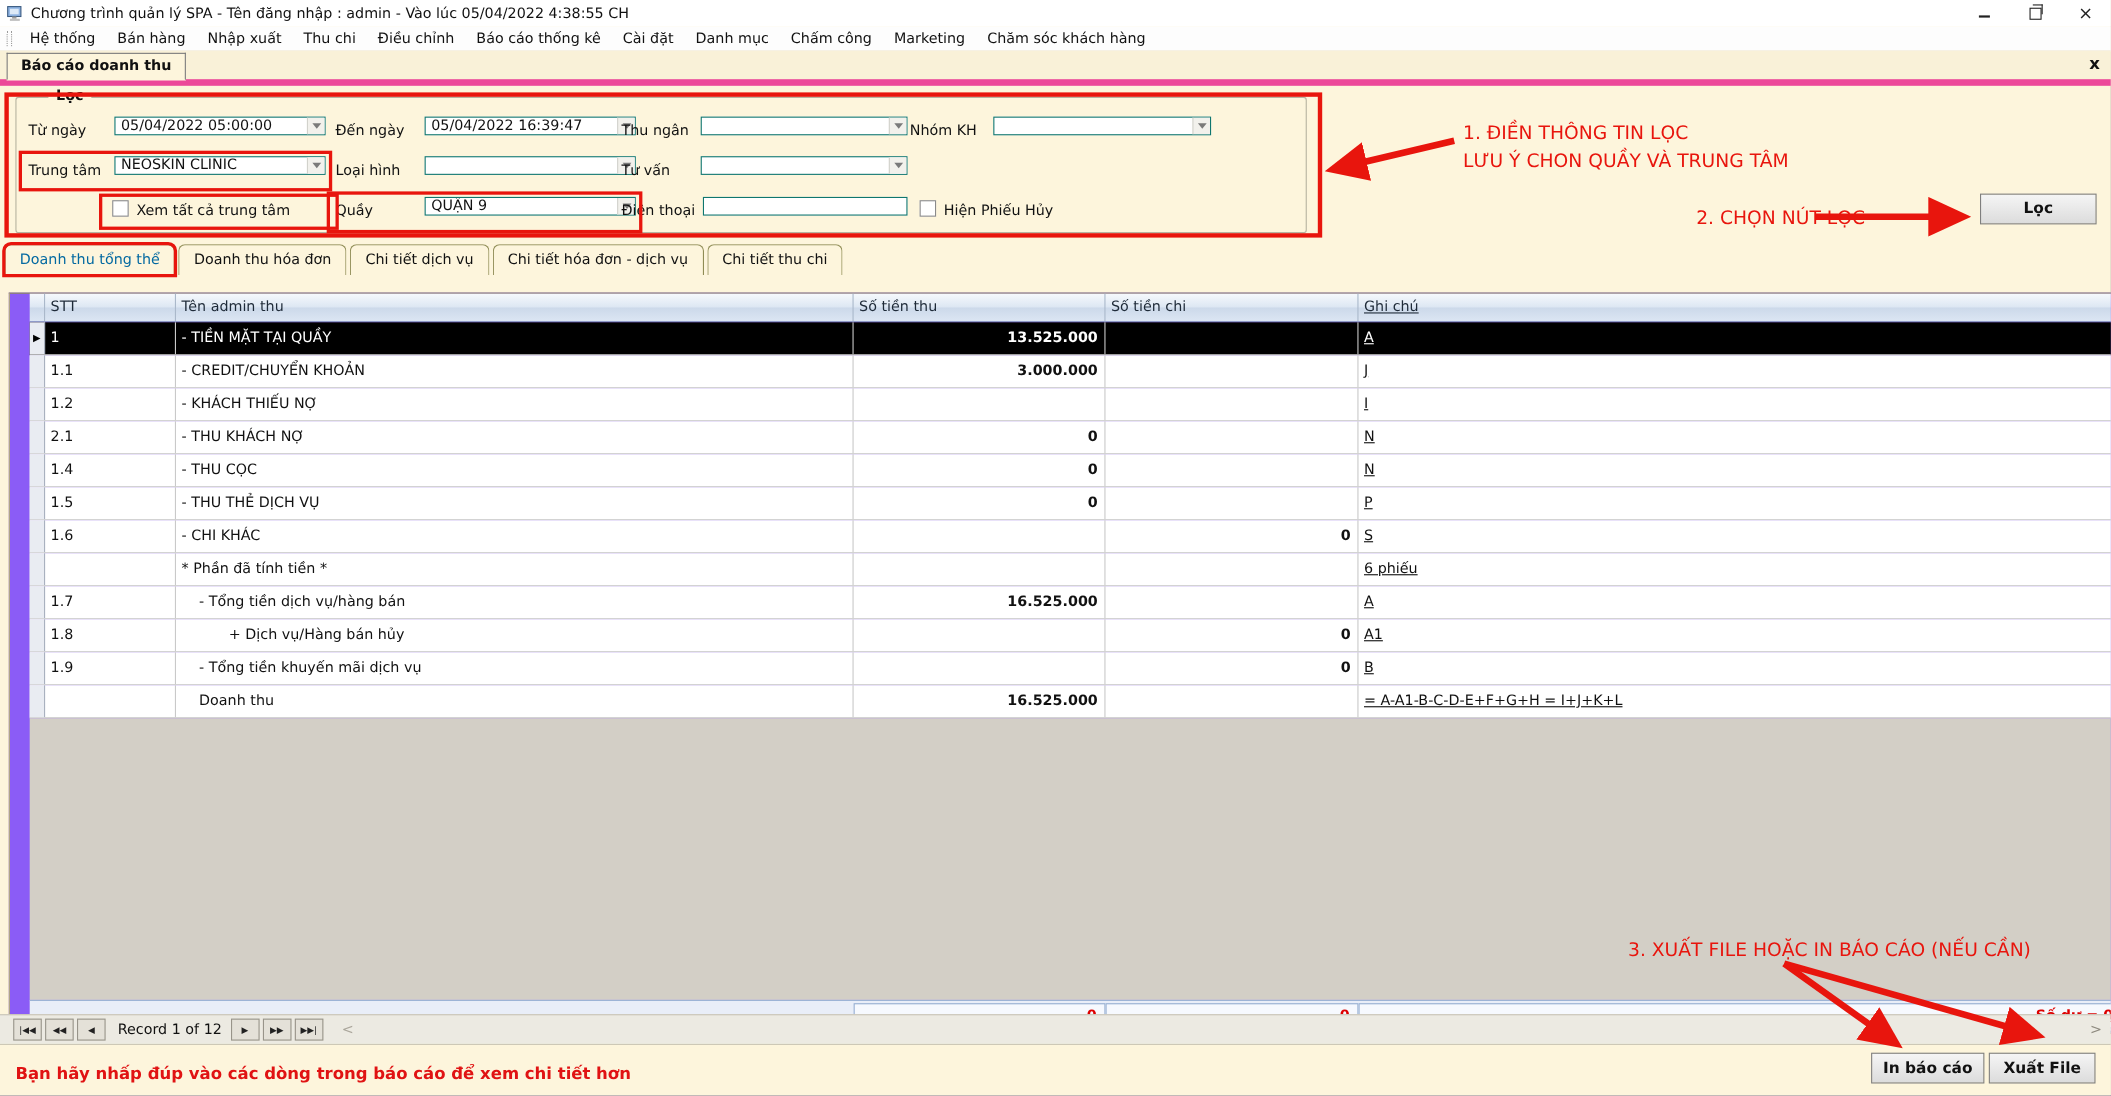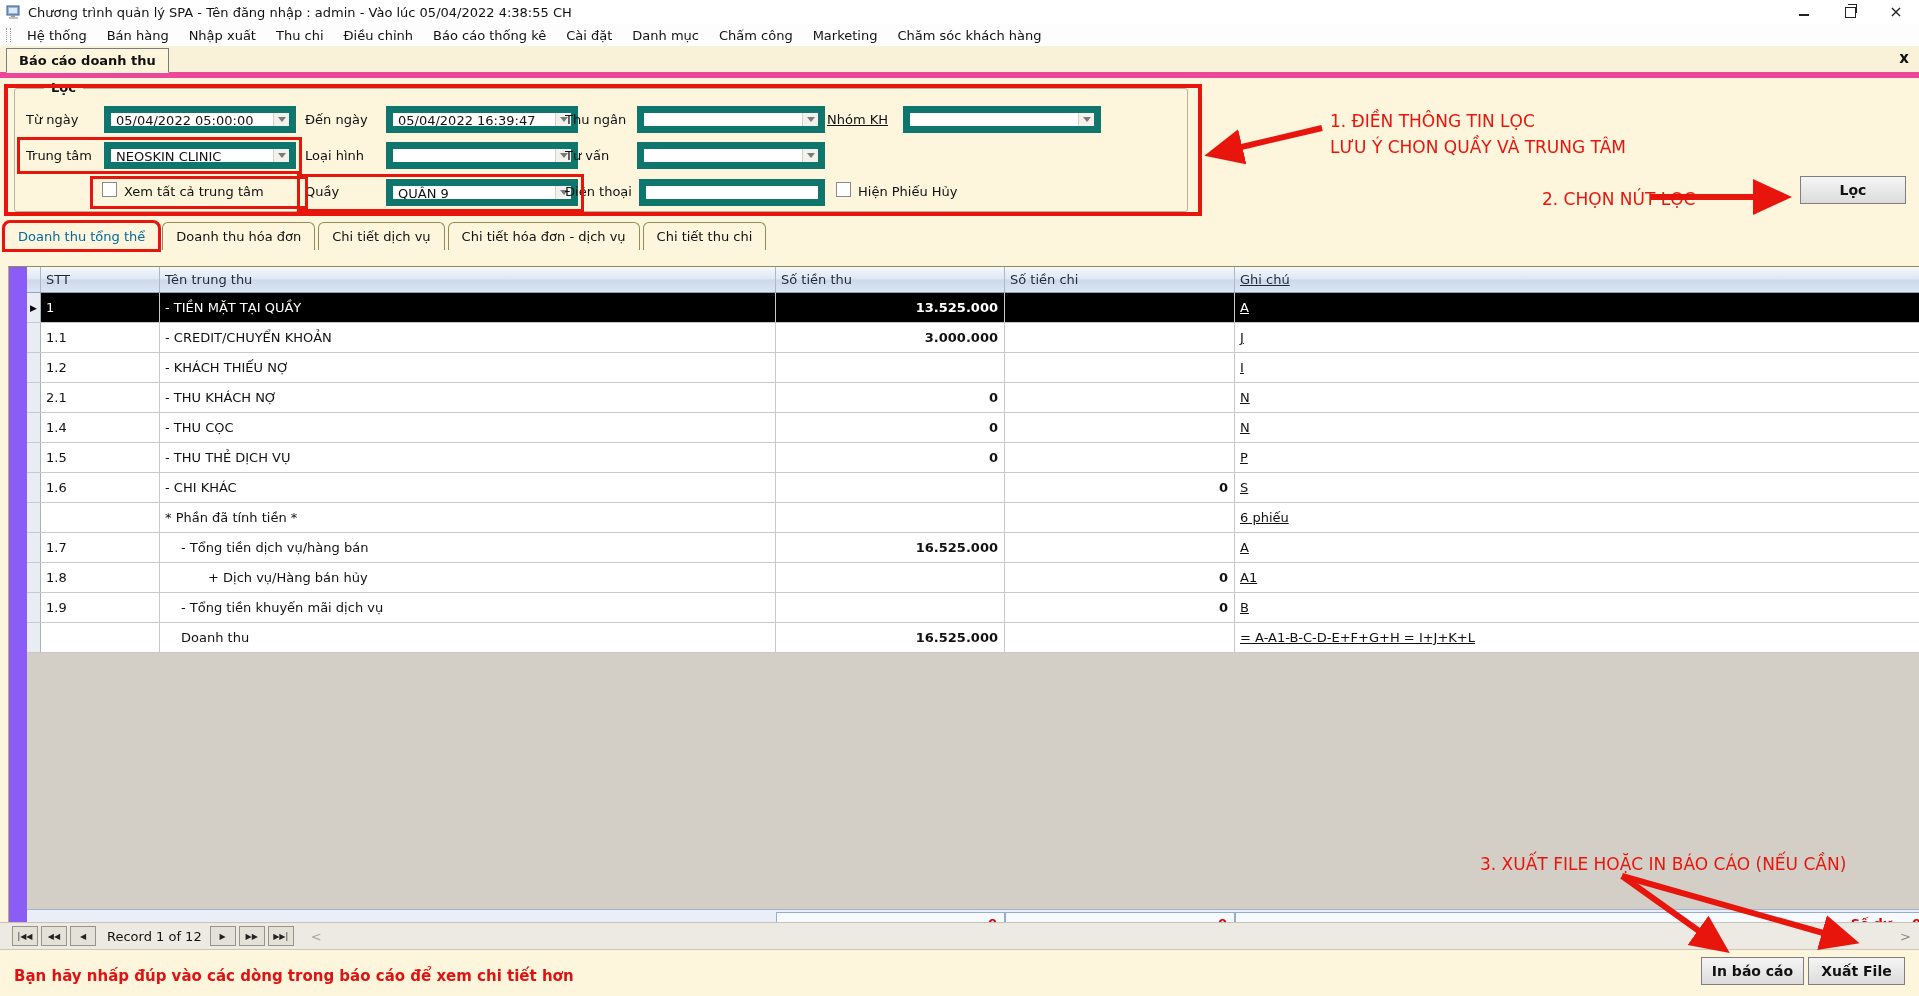--- a/index.html
+++ b/index.html
@@ -18,21 +18,21 @@
   .grip{width:3px;height:14px;border-left:1px dotted #9a9a9a;border-right:1px dotted #9a9a9a;margin:0 6px 0 2px;}
   .menu-item{padding:2px 10px;white-space:nowrap;}
   
   .doctab-row{position:absolute;left:0;top:46px;right:0;height:26px;background:#f9f1d8;border-bottom:6px solid #ec4899;}
   .doctab{position:absolute;left:6px;top:2px;height:23px;padding:0 12px;background:#fdf5dc;border:1px solid #7c7c7c;border-bottom:1px solid #fdf5dc;font-weight:bold;font-size:13px;display:flex;align-items:center;}
   .doctab-close{position:absolute;right:10px;top:3px;font-weight:bold;font-size:15px;color:#111;}
   
   .filter-box{position:absolute;left:14px;top:88px;width:1172px;height:122px;border:1px solid #b7b3a0;border-radius:3px;}
   .filter-legend{position:absolute;left:44px;top:80px;background:#fdf5dc;padding:0 7px;font-weight:bold;font-size:13px;}
   .flabel{position:absolute;font-size:13px;white-space:nowrap;}
-  .ffield{position:absolute;height:27px;background:#fff;border:7px solid #0f766e;box-sizing:border-box;display:flex;font-size:13px;}
+  .ffield{position:absolute;height:17px;background:#fff;border:1px solid #0f766e;box-sizing:border-box;display:flex;align-items:center;font-size:13px;}
   .fval{padding:0 5px;white-space:nowrap;overflow:hidden;flex:1;}
   .dd{width:15px;align-self:stretch;background:#f2f1ec;border-left:1px solid #d2d2cc;display:flex;align-items:center;justify-content:center;}
   .dd i{width:0;height:0;border-left:4px solid transparent;border-right:4px solid transparent;border-top:5px solid #7a7a7a;}
   .cb{position:absolute;width:15px;height:15px;background:#fff;border:1px solid #8a8a8a;box-sizing:border-box;}
   .btn{position:absolute;background:linear-gradient(#f5f5f5,#dcdcdc);border:1px solid #7f7f7f;display:flex;align-items:center;justify-content:center;font-weight:bold;font-size:14px;box-sizing:border-box;}
   
   .stabs{position:absolute;left:4px;top:222px;display:flex;align-items:flex-end;}
   .stab{height:28px;padding:0 13px;margin-right:3px;background:#fdf5dc;border:1px solid #8f8c55;border-bottom:none;border-radius:6px 6px 0 0;display:flex;align-items:center;font-size:13px;white-space:nowrap;box-sizing:border-box;}
   .stab.active{color:#0369a1;background:#fefaе9;outline:3px solid #e8150d;outline-offset:-1px;}
   
@@ -133,21 +133,21 @@
         <i></i>
       </span>
   </div>
   <span class="flabel" style="left:565px;top:112px;">Thu ngân</span>
   <div class="ffield" style="left:637px;top:106px;width:188px;">
     <span class="fval"></span>
     <span class="dd">
         <i></i>
       </span>
   </div>
-  <span class="flabel" style="left:827px;top:112px;text-decoration:underline;">Nhóm KH</span>
+  <span class="flabel" style="left:827px;top:112px;">Nhóm KH</span>
   <div class="ffield" style="left:903px;top:106px;width:198px;">
     <span class="fval"></span>
     <span class="dd">
         <i></i>
       </span>
   </div>
 
   <span class="flabel" style="left:26px;top:148px;">Trung tâm</span>
   <div class="ffield" style="left:104px;top:142px;width:192px;">
     <span class="fval">NEOSKIN CLINIC</span>
@@ -193,21 +193,21 @@
       <div class="stab">Doanh thu hóa đơn</div>
       <div class="stab">Chi tiết dịch vụ</div>
       <div class="stab">Chi tiết hóa đơn - dịch vụ</div>
       <div class="stab">Chi tiết thu chi</div>
     </div>
 
   <div class="grid">
     <div class="ghead">
       <div class="hc w-sel"></div>
       <div class="hc w-stt">STT</div>
-      <div class="hc w-name">Tên trung thu</div>
+      <div class="hc w-name">Tên admin thu</div>
       <div class="hc w-thu">Số tiền thu</div>
       <div class="hc w-chi">Số tiền chi</div>
       <div class="hc w-note">Ghi chú</div>
     </div>
     <div>
         <div class="grow sel">
           <div class="c w-sel selc">▶</div>
           <div class="c w-stt stt-c">1</div>
           <div class="c w-name" style="padding-left: 5px;">- TIỀN MẶT TẠI QUẦY</div>
           <div class="c w-thu money">13.525.000</div>

